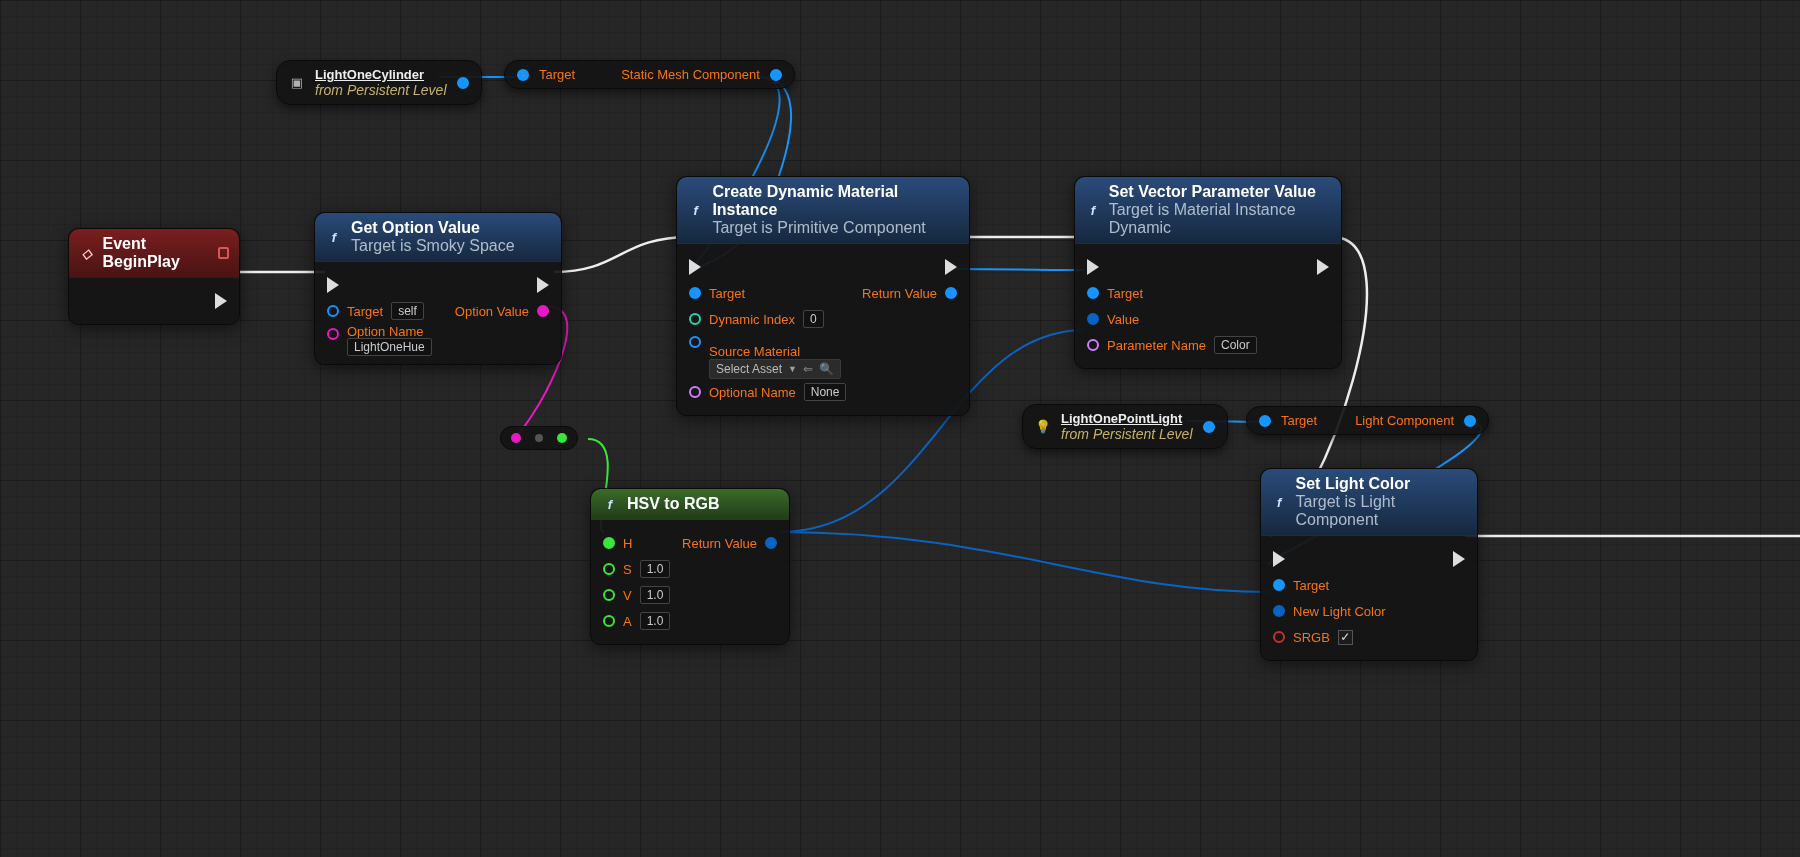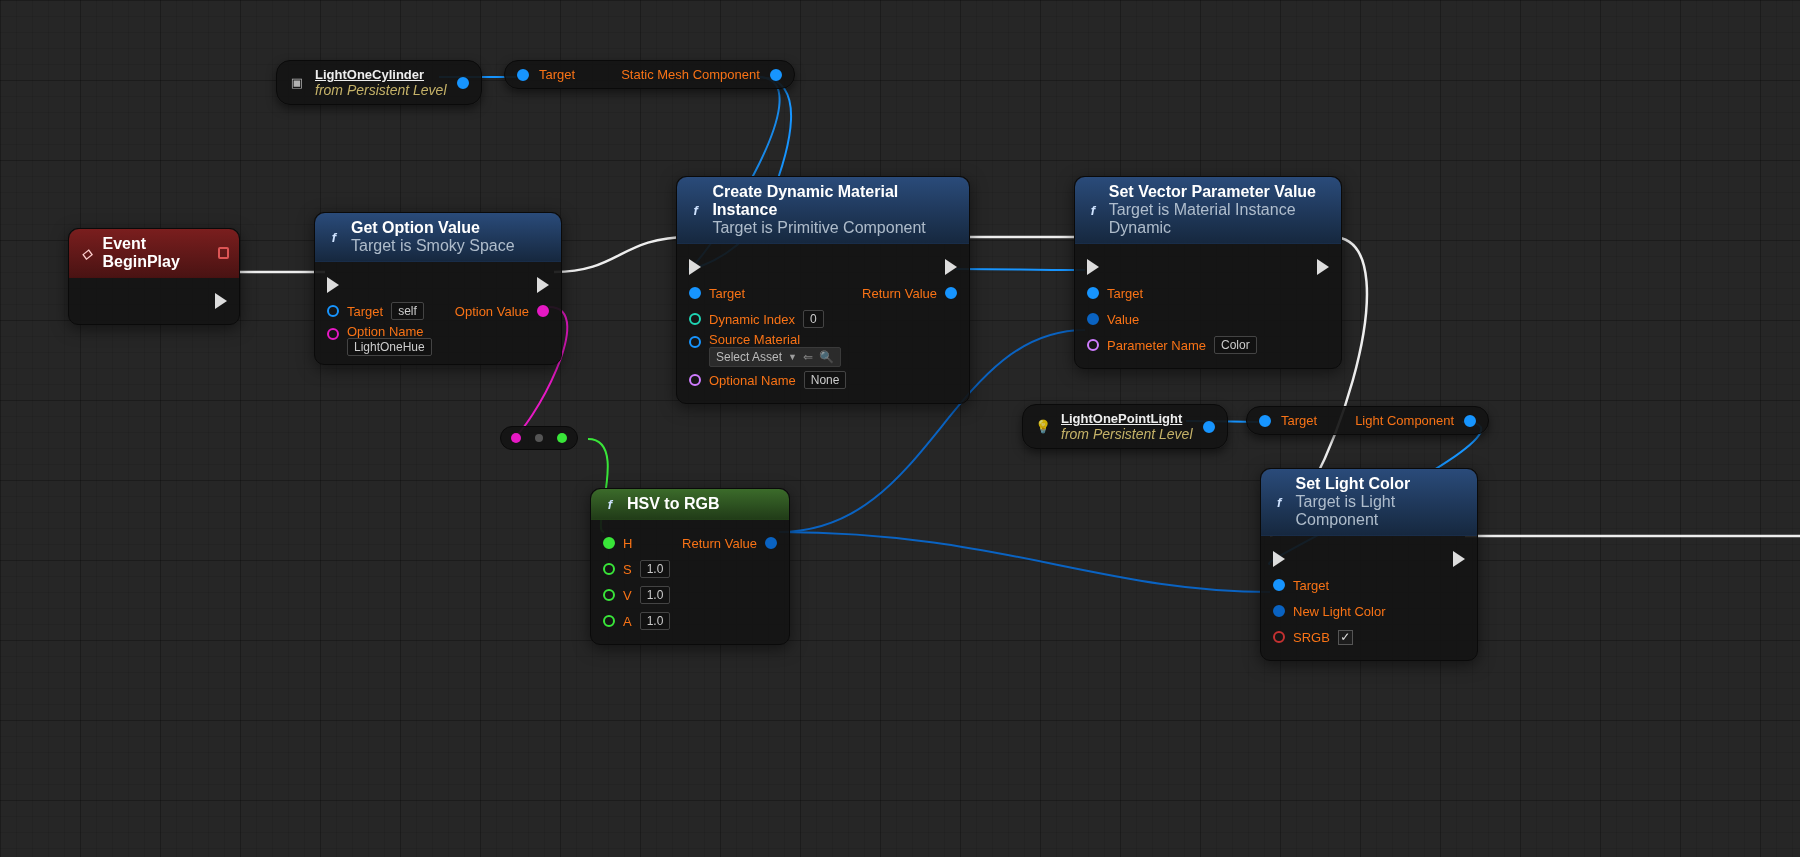--- a/index.html
+++ b/index.html
@@ -224,21 +224,21 @@
       <span class="left">
         <span class="pin hollow c-int"></span>
         <span class="lbl">Dynamic Index</span>
         <span class="boxval">0</span>
       </span>
     </div>
     <div class="row">
       <span class="left" style="align-items:flex-start;">
         <span class="pin hollow c-obj" style="margin-top:4px;"></span>
         <span>
-          <span class="lbl" style="display:block;">Source Material</span>
+          <span class="lbl" style="display:block;margin-top:12px;">Source Material</span>
           <span class="selasset">
             <span>Select Asset</span>
             <span class="caret">▼</span>
             <span class="tools">⇐</span>
             <span class="tools">🔍</span>
           </span>
         </span>
       </span>
     </div>
     <div class="row">

